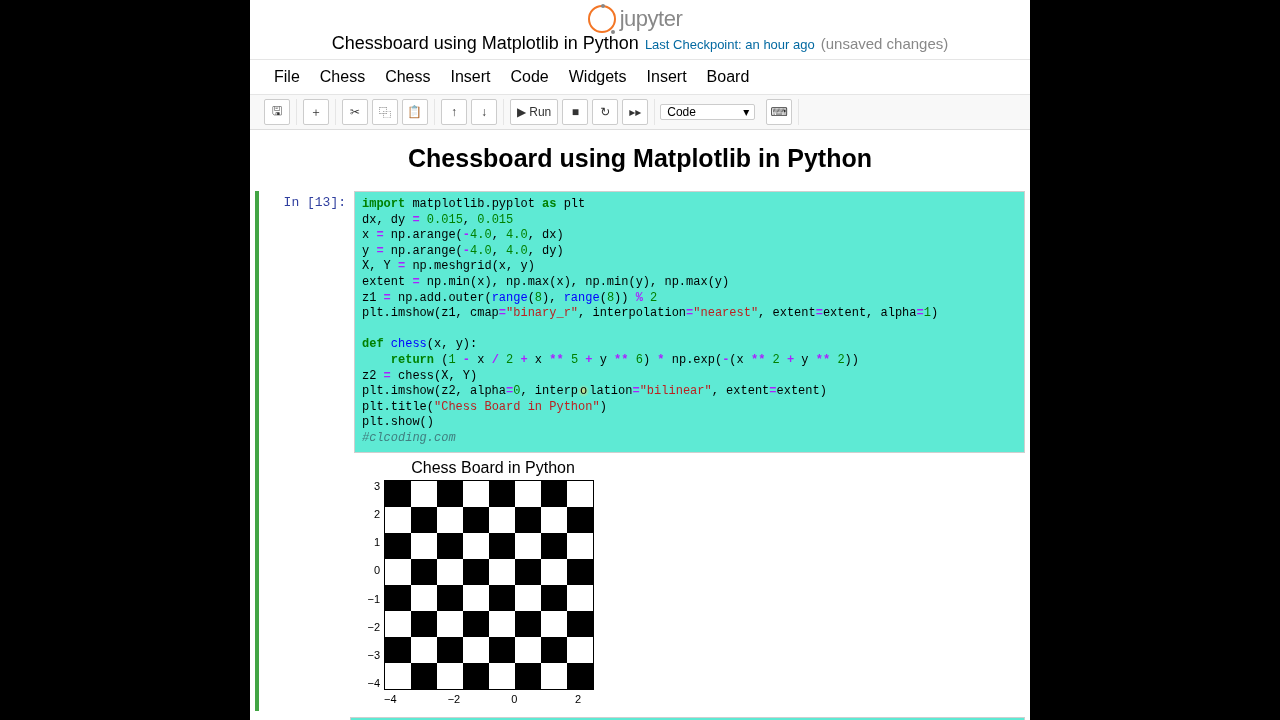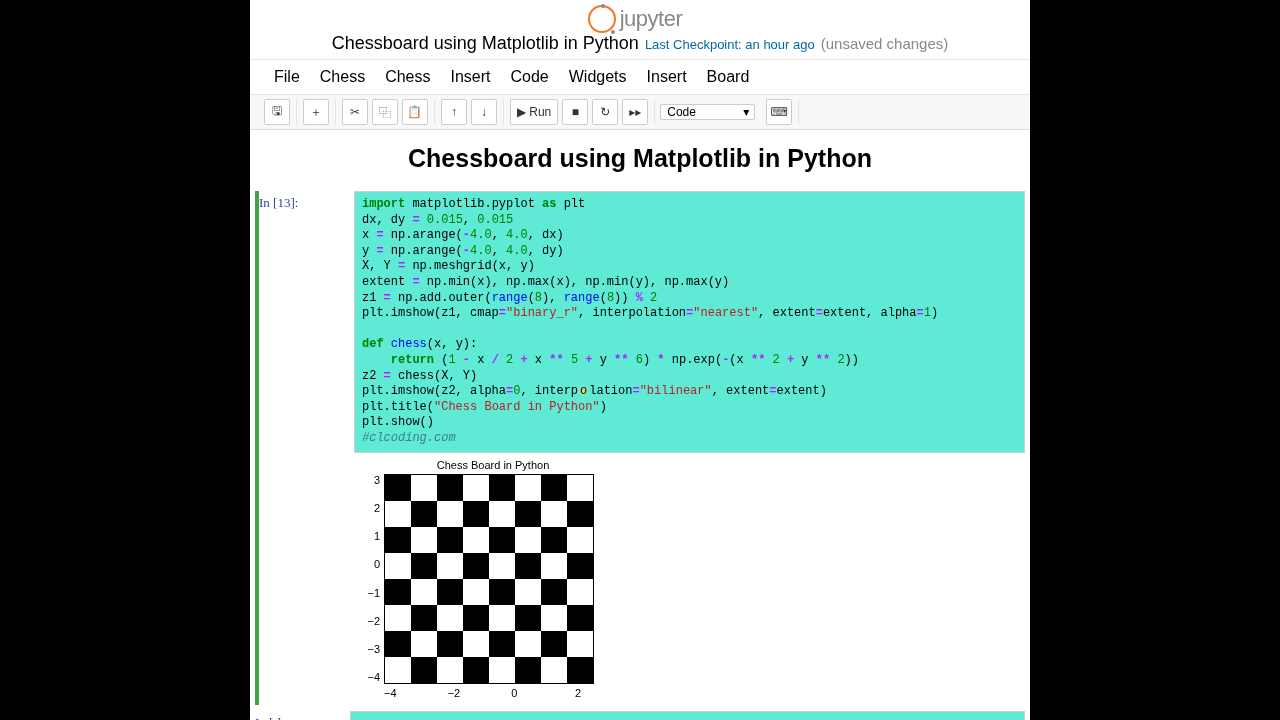--- a/index.html
+++ b/index.html
@@ -21,34 +21,34 @@
 .toolbar { display: flex; align-items: center; padding: 4px 8px; border-bottom: 1px solid #ddd; gap: 0; background: #f8f8f8; }
 .toolbar-group { display: flex; border-right: 1px solid #e5e5e5; padding: 0 4px; }
 .toolbar-btn { width: 26px; height: 26px; border: 1px solid #ccc; background: #fff; margin: 0 2px; font-size: 12px; display: flex; align-items: center; justify-content: center; cursor: pointer; color: #333; border-radius: 2px; }
 .run-btn { width: auto; padding: 0 6px; gap: 3px; }
 .celltype { height: 16px; border: 1px solid #ccc; font-size: 12px; padding: 0 16px 0 6px; margin: 0 5px; border-radius: 2px; background: #fff; position: relative; display: flex; align-items: center; min-width: 95px; }
 .celltype::after { content: '▾'; position: absolute; right: 5px; }
 .notebook-area { padding: 10px 5px 0 5px; overflow-y: auto; height: calc(720px - 106px); }
 .md-title { text-align: center; font-size: 25px; font-weight: bold; margin: 4px 0 18px; padding: 0 10px; }
 .cell { display: flex; margin-bottom: 6px; }
 .cell.selected { border-left: 4px solid #42a544; }
-.prompt { width: 95px; text-align: left; padding: 4px 8px 4px 0; font-family: Liberation Serif, serif; font-size: 13px; color: #303f9f; flex-shrink: 0; }
+.prompt { width: 95px; text-align: right; padding: 4px 8px 4px 0; font-family: Liberation Mono, monospace; font-size: 13px; color: #303f9f; flex-shrink: 0; }
 .prompt-empty { color: #303f9f; }
 .cell-body { flex: 1; }
 .input-area { background: #5eead4; border: 1px solid #cfcfcf; padding: 5px 7px; font-family: Menlo, Monaco, "Courier New", monospace; font-size: 12px; line-height: 1.3; white-space: pre; overflow-x: auto; }
 .output-area { padding: 6px 0; }
 .kw { color: #008000; font-weight: bold; }
 .num { color: #008000; }
 .str { color: #ba2121; }
 .op { color: #aa22ff; font-weight: bold; }
 .def { color: #0000ff; }
 .com { color: #408080; font-style: italic; }
 .highlight-spot { background: radial-gradient(circle, rgba(255,220,100,0.7) 0%, rgba(255,220,100,0) 70%); padding: 0 2px; border-radius: 50%; }
 .plot-out { width: 260px; position: relative; }
-.plot-title { text-align: center; font-size: 11px; font-family: sans-serif; margin-bottom: 3px; margin-left: 18px; }
+.plot-title { text-align: center; font-size: 16px; font-family: sans-serif; margin-bottom: 3px; margin-left: 18px; }
 .plot-row { display: flex; align-items: stretch; }
 .y-axis { width: 30px; display: flex; flex-direction: column; justify-content: space-between; font-size: 11px; text-align: right; padding-right: 4px; color: #000; }
 .board-wrap { border: 1px solid #000; }
 .board { width: 208px; height: 208px; display: grid; grid-template-columns: repeat(8,1fr); grid-template-rows: repeat(8,1fr); }
 .sq-b { background: #000; }
 .sq-w { background: #fff; }
 .x-axis { display: flex; margin-left: 30px; width: 210px; font-size: 11px; color: #000; margin-top: 3px; }
 .x-tick { flex: 1; text-align: left; }
 .x-axis .x-tick:last-child { flex: 0.3; }
 </style>

